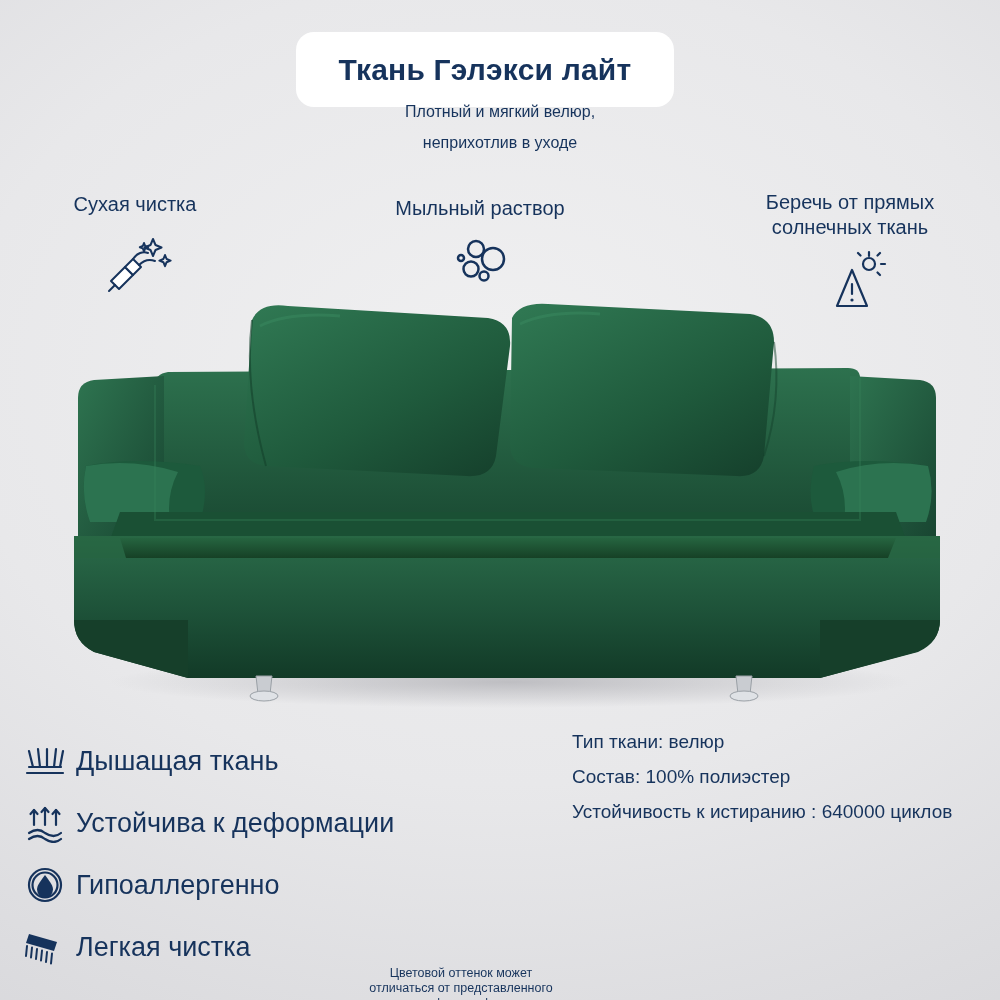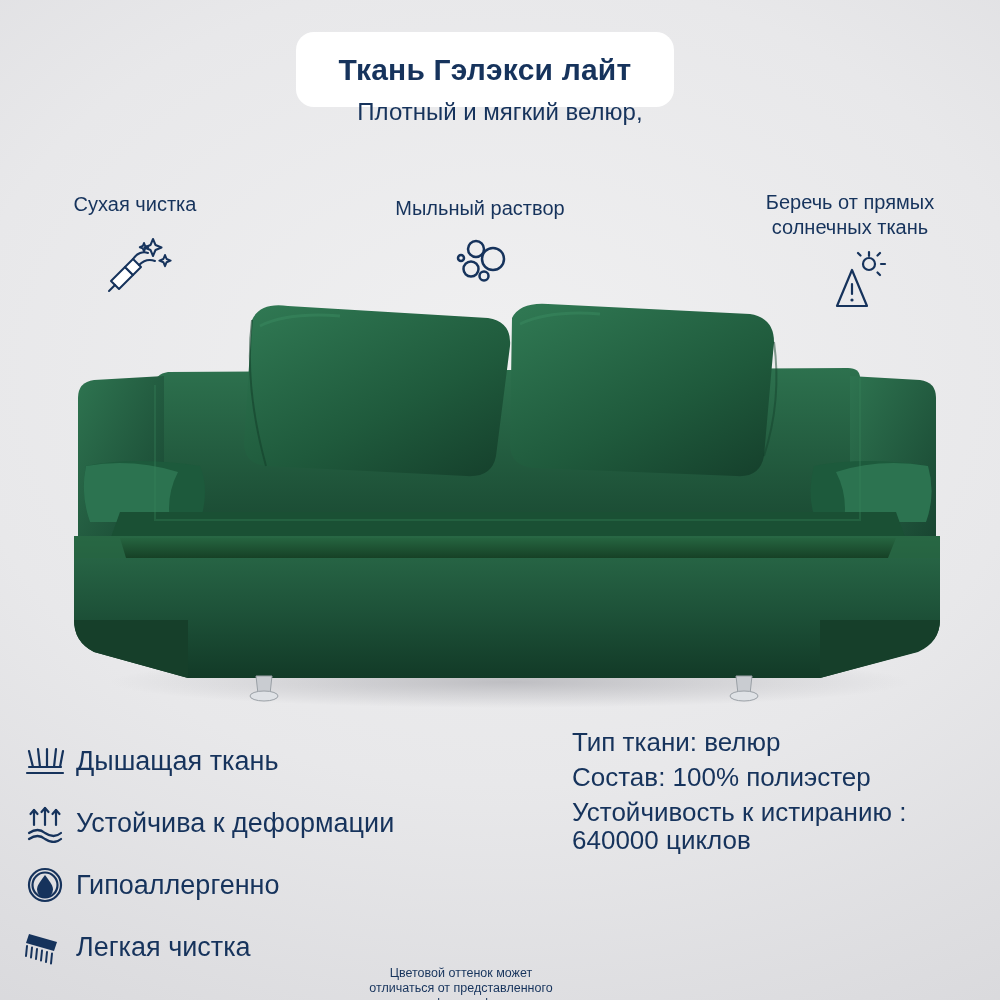--- a/index.html
+++ b/index.html
@@ -37,21 +37,21 @@
     color: #16335c;
     letter-spacing: 0.2px;
   }
 
   .subtitle {
     position: absolute;
     left: 0;
     top: 96px;
     width: 1000px;
     text-align: center;
-    font-size: 24px;
+    font-size: 16px;
     line-height: 31px;
     color: #16335c;
   }
 
   
   .care {
     position: absolute;
     text-align: center;
     color: #16335c;
   }
@@ -105,21 +105,21 @@
     width: 420px;
     color: #16335c;
   }
   .specs h2 {
     font-size: 34px;
     font-weight: normal;
     margin-bottom: 10px;
     letter-spacing: 0.2px;
   }
   .specs .spec-line {
-    font-size: 26px;
+    font-size: 19px;
     line-height: 28px;
     margin-bottom: 7px;
   }
 
   .disclaimer {
     position: absolute;
     left: 330px;
     top: 966px;
     width: 262px;
     text-align: center;
@@ -132,20 +132,21 @@
 <body>
 
 <div class="page">
 
   <div class="title-badge">
     <span>Ткань Гэлэкси лайт</span>
   </div>
 
   <div class="subtitle">
     <div>Плотный и мягкий велюр,</div>
+    <div>неприхотлив в уходе</div>
   </div>
 
   <div class="care" id="care-dry">
     <div class="care-label">Сухая чистка</div>
     <div class="care-icon">
       <svg width="80" height="70" viewBox="0 0 80 70" fill="none" stroke="#16335c" stroke-width="2" stroke-linecap="round" stroke-linejoin="round">
         <path d="M16 56 L30 42 L38 50 L24 64 Z" fill="#fff"></path>
         <path d="M30 42 L38 34 L46 42 L38 50 Z" fill="#fff"></path>
         <path d="M38 34 C42 28, 48 26, 53 28"></path>
         <path d="M44 40 C49 35, 55 34, 60 36"></path>

